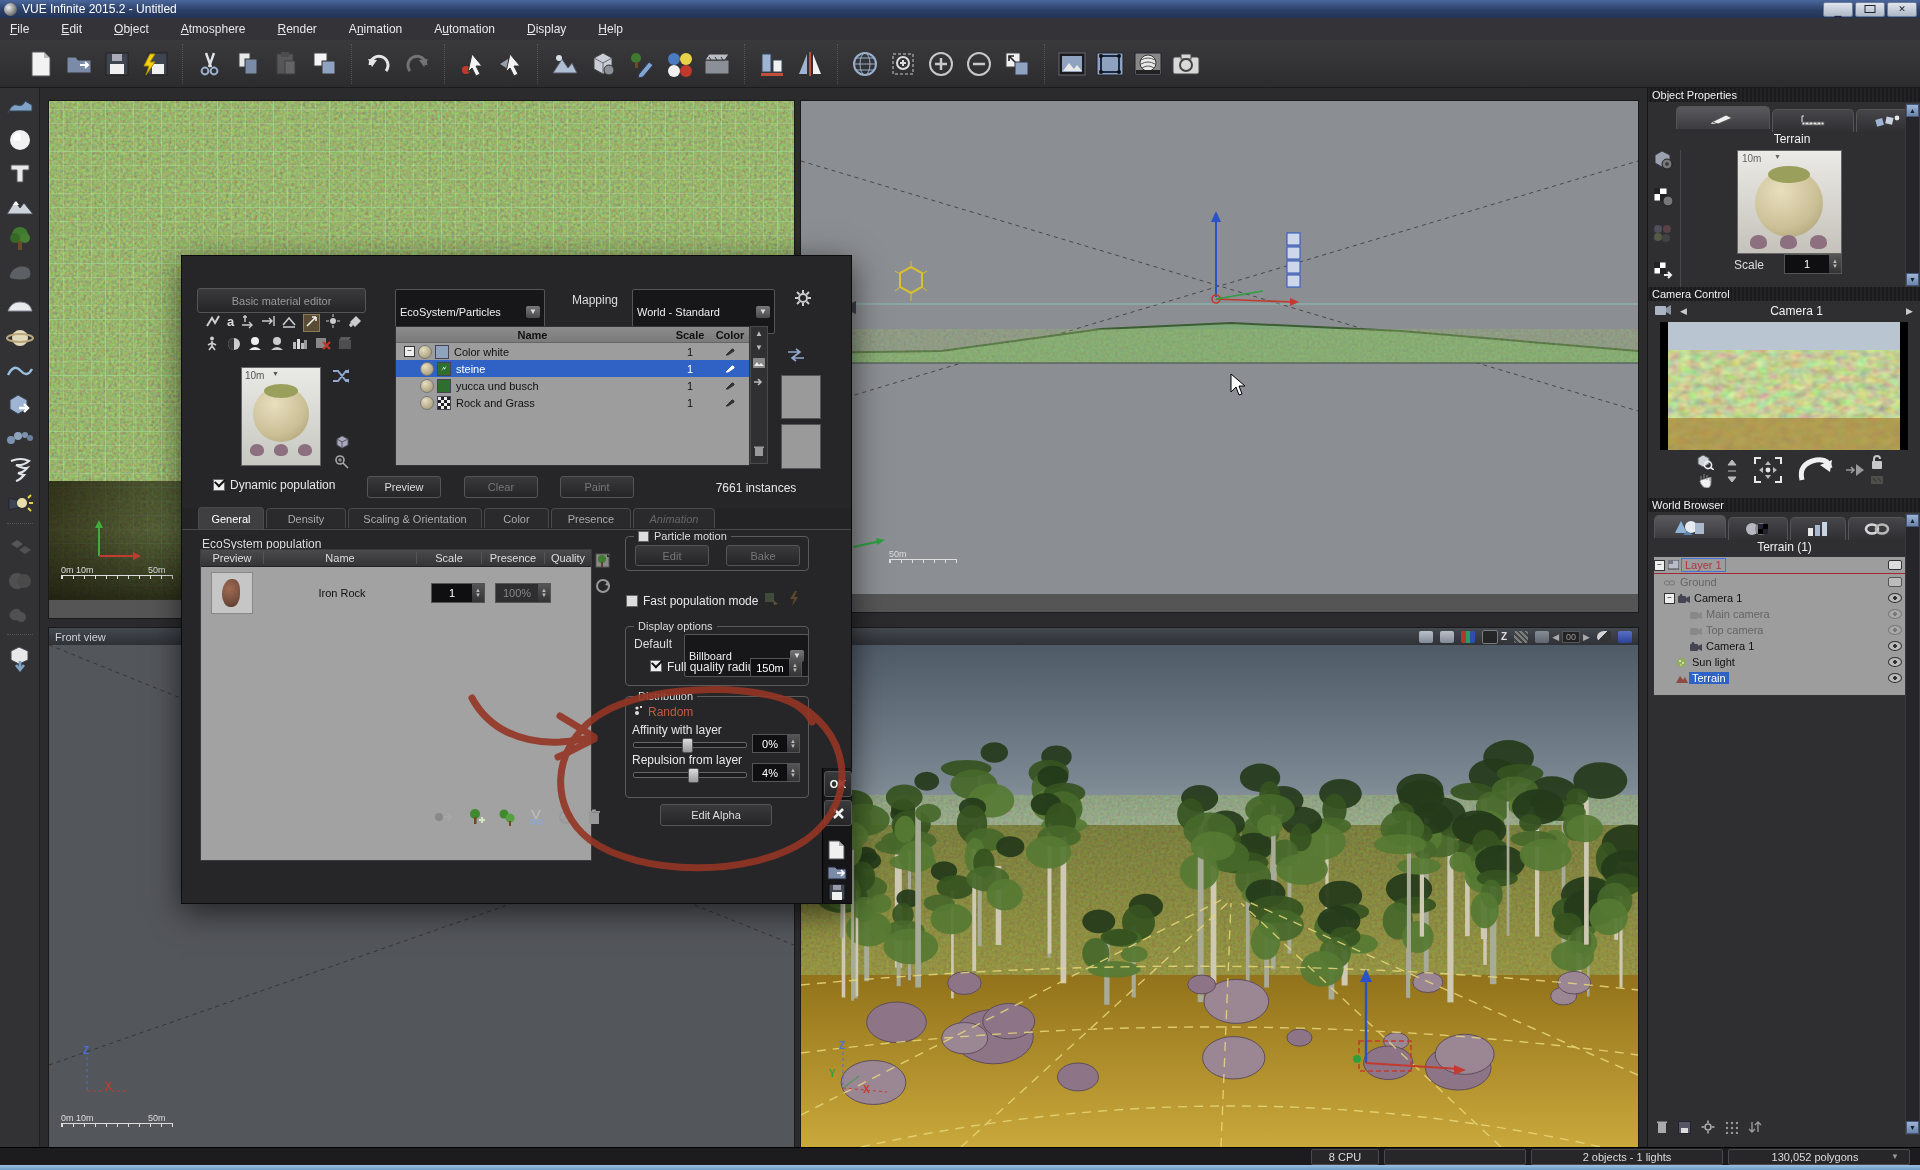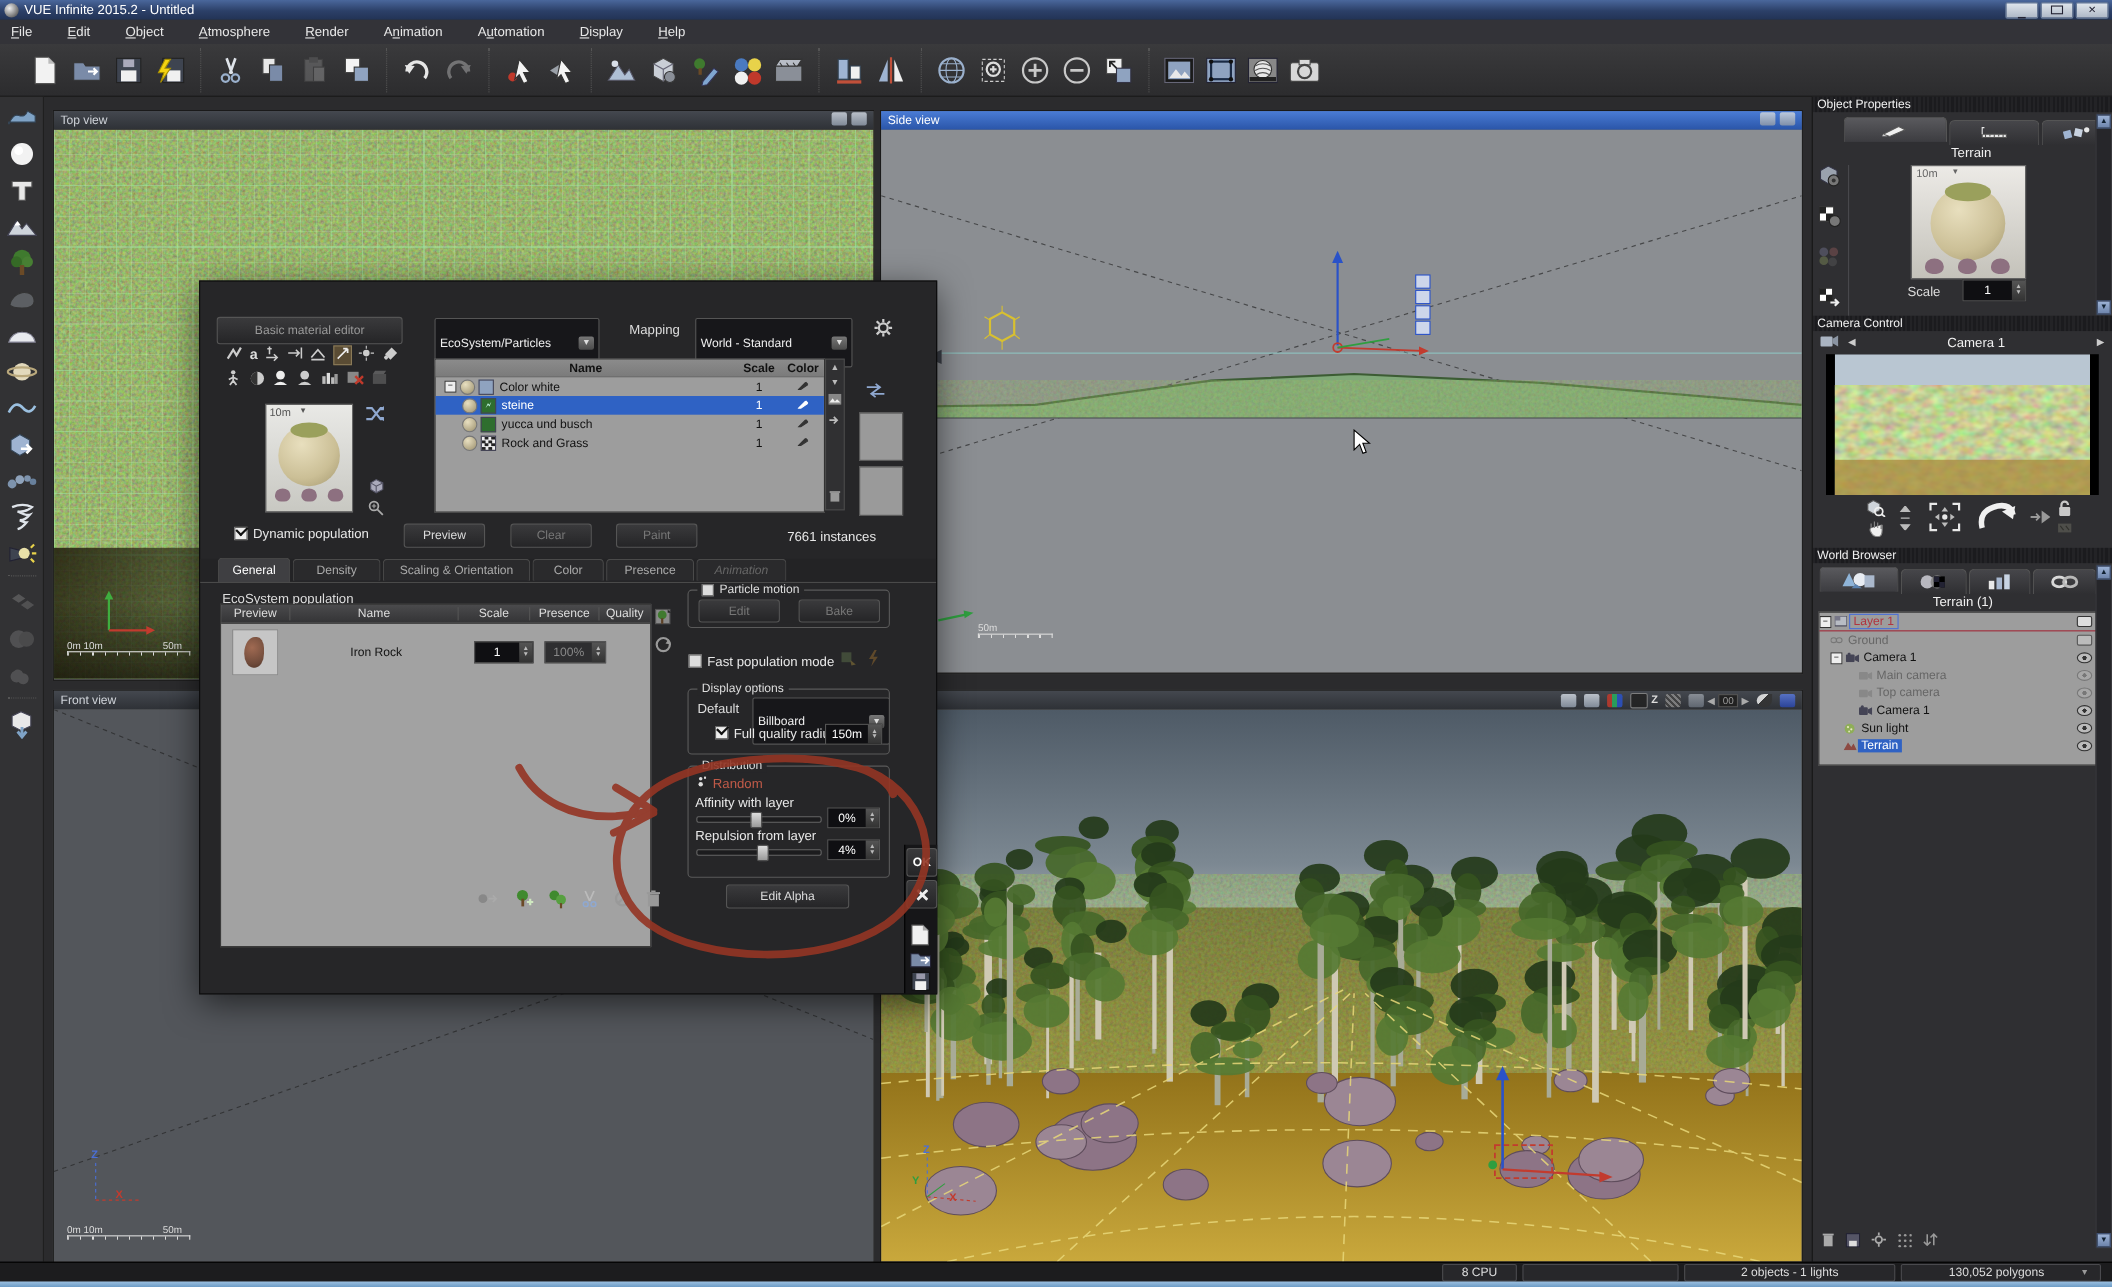--- a/index.html
+++ b/index.html
@@ -486,24 +486,20 @@
     <div style="height:4px;border-top:1px dotted #555;width:26px;"></div>
     <div class="lti">
         <svg width="26" height="26">
           <path d="M4 5 l8 -4 9 4 0 9 -9 4 -8 -4 z" fill="#e8e8e8" stroke="#445"></path>
           <path d="M13 15 v8 m-4 -4 l4 5 4 -5" stroke="#7fa3c6" stroke-width="2.6" fill="none"></path>
         </svg>
       </div>
   </div>
 
   <div class="viewport" style="left:48px;top:100px;width:745px;height:517px;">
-    <div class="vp-head">
-      <span>Top view</span>
-      <span><span class="vp-ico"></span><span class="vp-ico"></span></span>
-    </div>
     <div class="vp-body" style="height:499px;background:#4a4426;">
       <svg width="745" height="499" style="position:absolute;inset:0;">
           <rect width="745" height="499" filter="url(#terrNoise)"></rect>
         </svg>
       <div class="grid-green"></div>
       <div class="abs" style="left:0;top:380px;width:230px;height:119px;background:linear-gradient(120deg,rgba(30,26,10,.85),rgba(30,26,10,.2));"></div>
       <div class="abs" style="right:0;top:430px;width:745px;height:69px;background:linear-gradient(rgba(20,18,8,0),rgba(20,18,8,.7));"></div>
       <svg class="abs" style="left:40px;top:415px;" width="60" height="50">
           <line x1="10" y1="40" x2="10" y2="8" stroke="#3fae3f" stroke-width="2"></line>
           <path d="M10 4 l-4 8 8 0 z" fill="#3fae3f"></path>
@@ -512,24 +508,20 @@
         </svg>
       <div class="ruler" style="left:12px;top:464px;">
         <span>0m 10m</span>
         <span style="margin-left:52px;">50m</span>
         <div class="bar"></div>
       </div>
     </div>
   </div>
 
   <div class="viewport" style="left:800px;top:100px;width:837px;height:511px;">
-    <div class="vp-head active">
-      <span>Side view</span>
-      <span><span class="vp-ico"></span><span class="vp-ico"></span></span>
-    </div>
     <div class="vp-body" style="height:493px;background:#8b8e92;">
       <svg width="837" height="493" style="position:absolute;inset:0;">
         <line class="dash" x1="0" y1="60" x2="837" y2="310"></line>
         <line class="dash" x1="0" y1="310" x2="837" y2="60"></line>
         <line x1="0" y1="203" x2="837" y2="203" stroke="#8fd2cd" stroke-width="1" opacity="0.7"></line>
         <path d="M0 252 L140 250 L300 228 L430 222 L600 230 L837 250 L837 262 L0 262 Z" fill="#7fa878"></path>
         <path d="M0 252 L140 250 L300 228 L430 222 L600 230 L837 250" fill="none" stroke="#3c5c34" stroke-width="2"></path>
         <rect x="0" y="228" width="837" height="34" filter="url(#terrNoise)" opacity="0.35"></rect>
         <line x1="0" y1="262" x2="837" y2="262" stroke="#44484c" stroke-width="1"></line>
 

